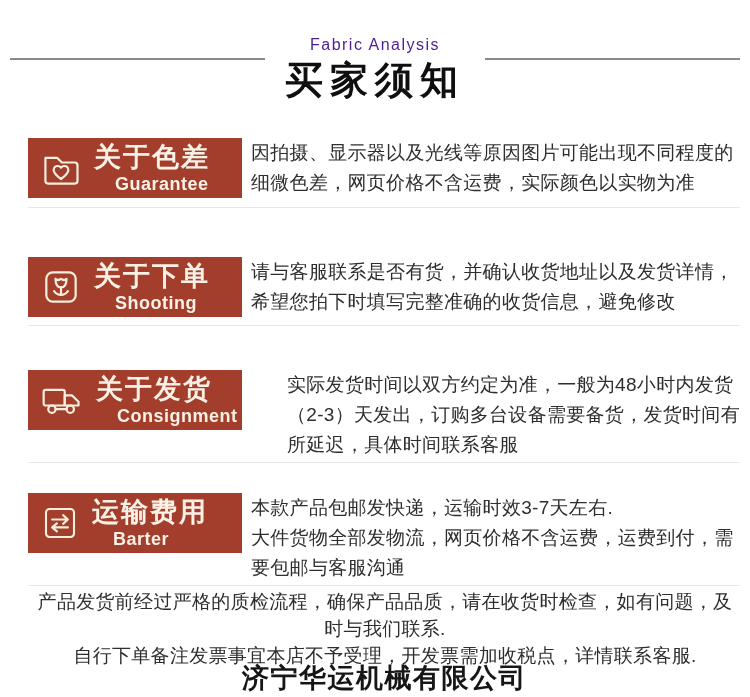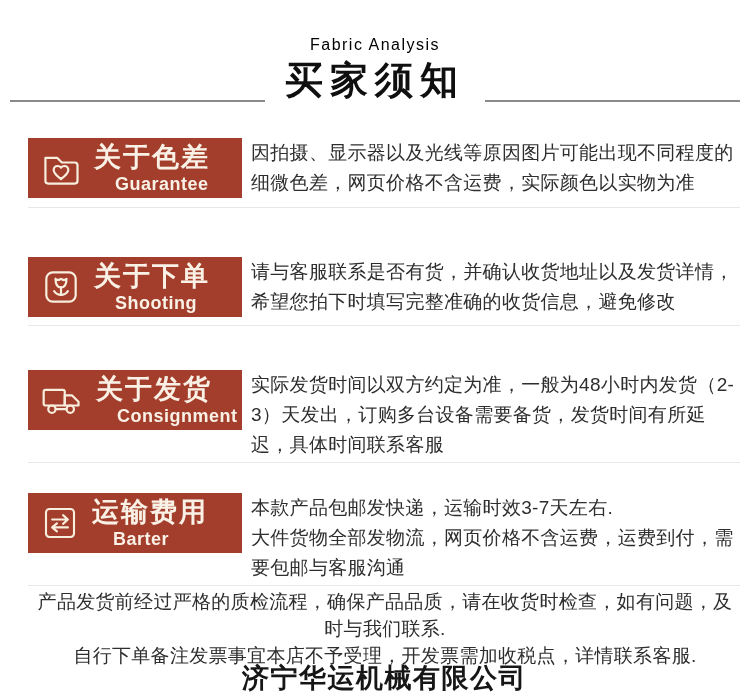--- a/index.html
+++ b/index.html
@@ -1,30 +1,30 @@
 <!DOCTYPE html>
 <html><head>
 <meta charset="utf-8">
 <style>
   html,body{margin:0;padding:0;}
   body{
     width:750px;height:697px;background:#ffffff;position:relative;overflow:hidden;
     font-family:"Liberation Sans","DejaVu Sans",sans-serif;
   }
   .header{text-align:center;padding-top:36px;}
-  .eyebrow{font-size:16px;letter-spacing:1.5px;color:#000000;}
-  .title-row{display:flex;align-items:flex-end;gap:20px;padding:0 10px;margin-top:4px;}
+  .eyebrow{font-size:16px;letter-spacing:1.5px;color:#4c1d95;}
+  .title-row{display:flex;align-items:flex-start;gap:20px;padding:0 10px;margin-top:4px;}
   .rule{flex:1;height:2px;background:#8a8a8a;}
   .main-title{font-size:38px;font-weight:900;letter-spacing:7px;color:#0f0f0f;line-height:44px;}
 
   .content{padding:0 10px 0 28px;}
   .section{display:flex;align-items:flex-start;border-bottom:1px solid #ebe7e6;}
   .section.s1{margin-top:36px;padding-bottom:9px;}
   .section.s2{padding-top:49px;padding-bottom:8px;}
-  .section.s3{padding-top:44px;padding-bottom:2px;}
+  .section.s3{padding-top:44px;padding-bottom:2px;gap:36px;}
   .section.s4{padding-top:30px;padding-bottom:2px;}
   .section.s5{padding-top:2px;border-bottom:none;}
 
   .badge{
     width:214px;min-width:214px;height:60px;background:#a23e2b;color:#faf1e6;
     display:flex;align-items:center;gap:11px;padding-left:11px;box-sizing:border-box;
   }
   .badge svg{flex:none;display:block;}
   .badge-col{display:flex;flex-direction:column;align-items:flex-start;line-height:1;}
   .badge-title{font-size:27px;font-weight:700;letter-spacing:2px;white-space:nowrap;}

